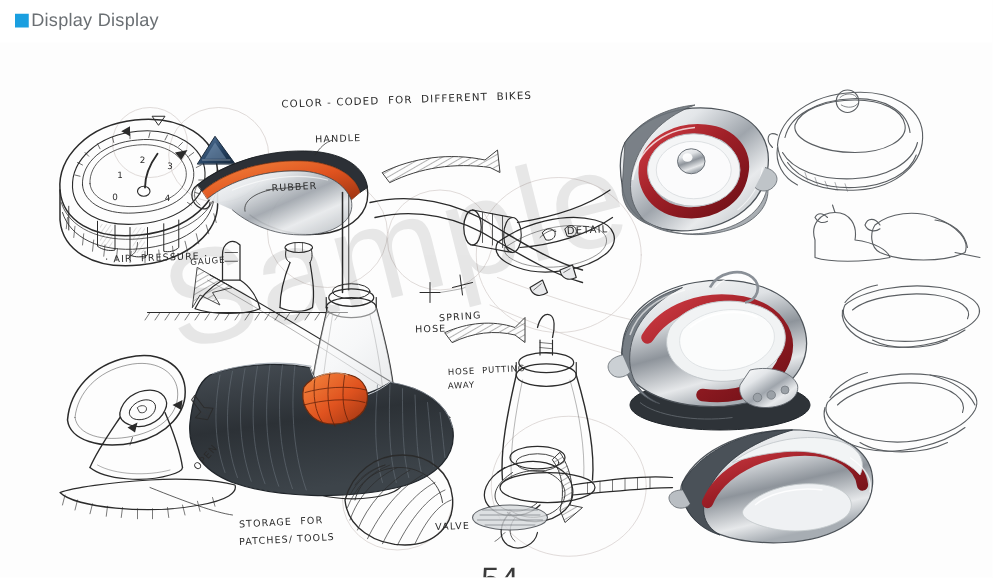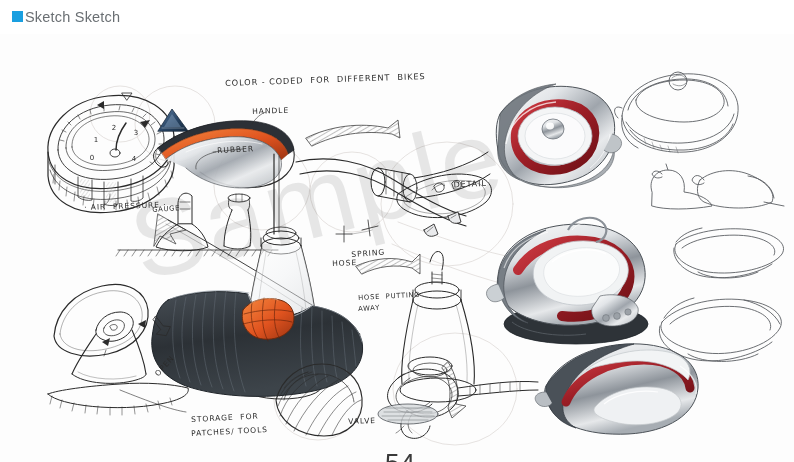--- a/index.html
+++ b/index.html
@@ -60,21 +60,21 @@
     letter-spacing:1px;
   }
 </style>
 </head>
 <body>
 
 <div class="app">
 
   <div class="titlebar">
     <span class="app-icon"></span>
-    <span class="app-title">Sketch Sketch</span>
+    <span class="app-title">Display Display</span>
   </div>
 
   <div class="canvas">
 
     <div class="sheet">
       <svg width="794" height="428" viewBox="0 0 794 428">
         <defs>
           <linearGradient id="gMetal" x1="0" y1="0" x2="1" y2="1">
             <stop offset="0%" stop-color="#ffffff"></stop>
             <stop offset="28%" stop-color="#e3e6e9"></stop>

